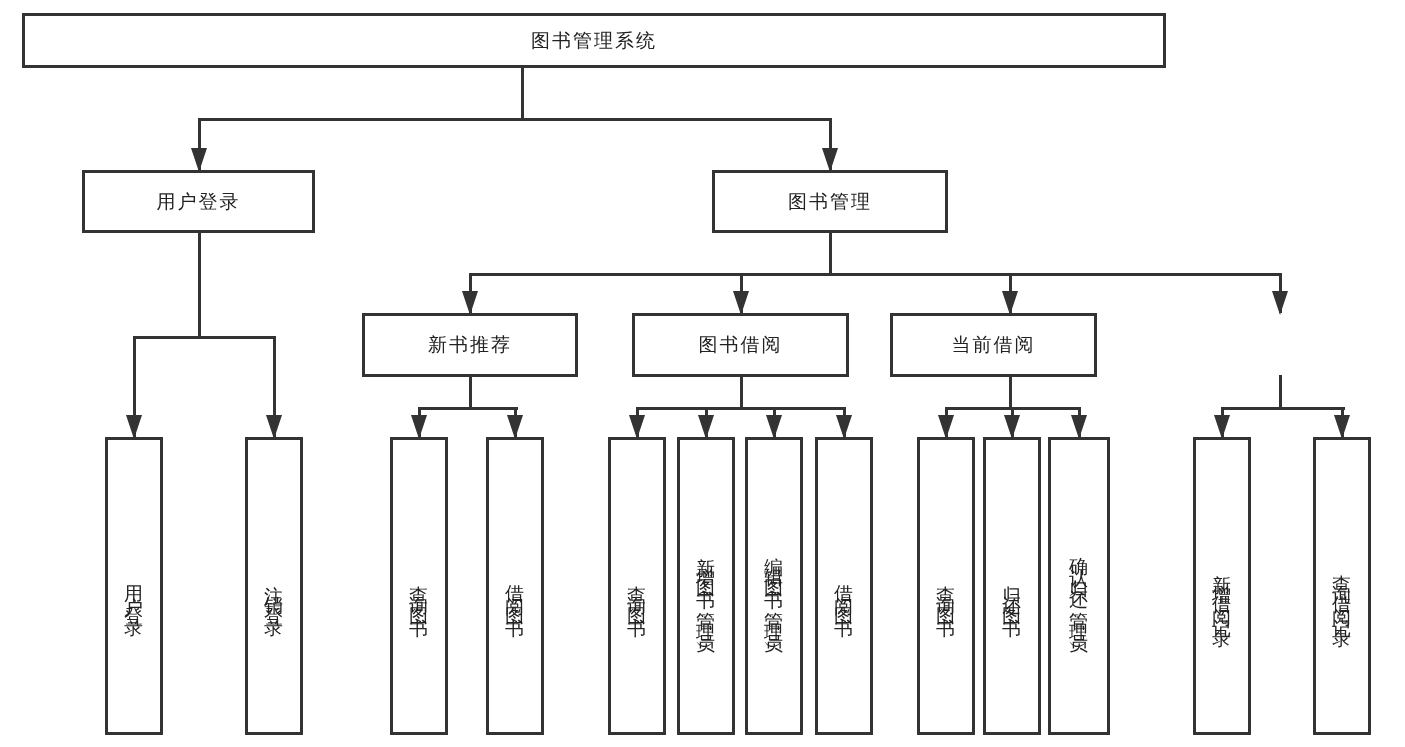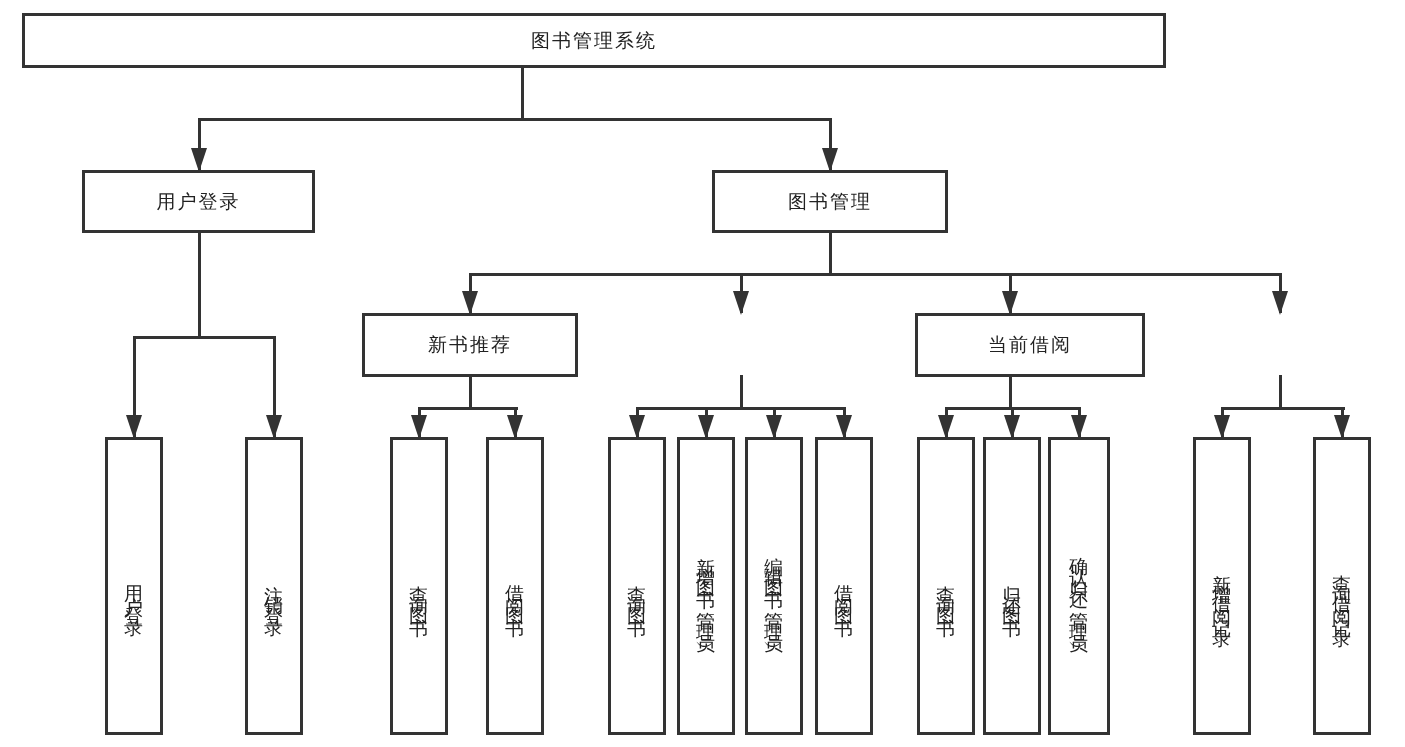--- a/index.html
+++ b/index.html
@@ -88,21 +88,24 @@
   <div class="vl" style="left:1009px;top:273px;height:40px"></div>
   <div class="vl" style="left:1279px;top:273px;height:40px"></div>
   <div class="arrow" style="left:462px;top:291px"></div>
   <div class="arrow" style="left:733px;top:291px"></div>
   <div class="arrow" style="left:1002px;top:291px"></div>
   <div class="arrow" style="left:1272px;top:291px"></div>
 
   <div class="box h" style="left:362px;top:313px;width:216px;height:64px">
     <span class="lbl">新书推荐</span>
   </div>
-  <div class="box h" style="left:915px;top:313px;width:230px;height:64px">
+  <div class="box h" style="left:632px;top:313px;width:217px;height:64px">
+    <span class="lbl">图书借阅</span>
+  </div>
+  <div class="box h" style="left:890px;top:313px;width:207px;height:64px">
     <span class="lbl">当前借阅</span>
   </div>
 
   <div class="vl" style="left:469px;top:375px;height:32px"></div>
   <div class="vl" style="left:740px;top:375px;height:32px"></div>
   <div class="vl" style="left:1009px;top:375px;height:32px"></div>
   <div class="vl" style="left:1279px;top:375px;height:32px"></div>
 
   <div class="hl" style="left:418px;top:407px;width:100px"></div>
   <div class="vl" style="left:418px;top:407px;height:30px"></div>

